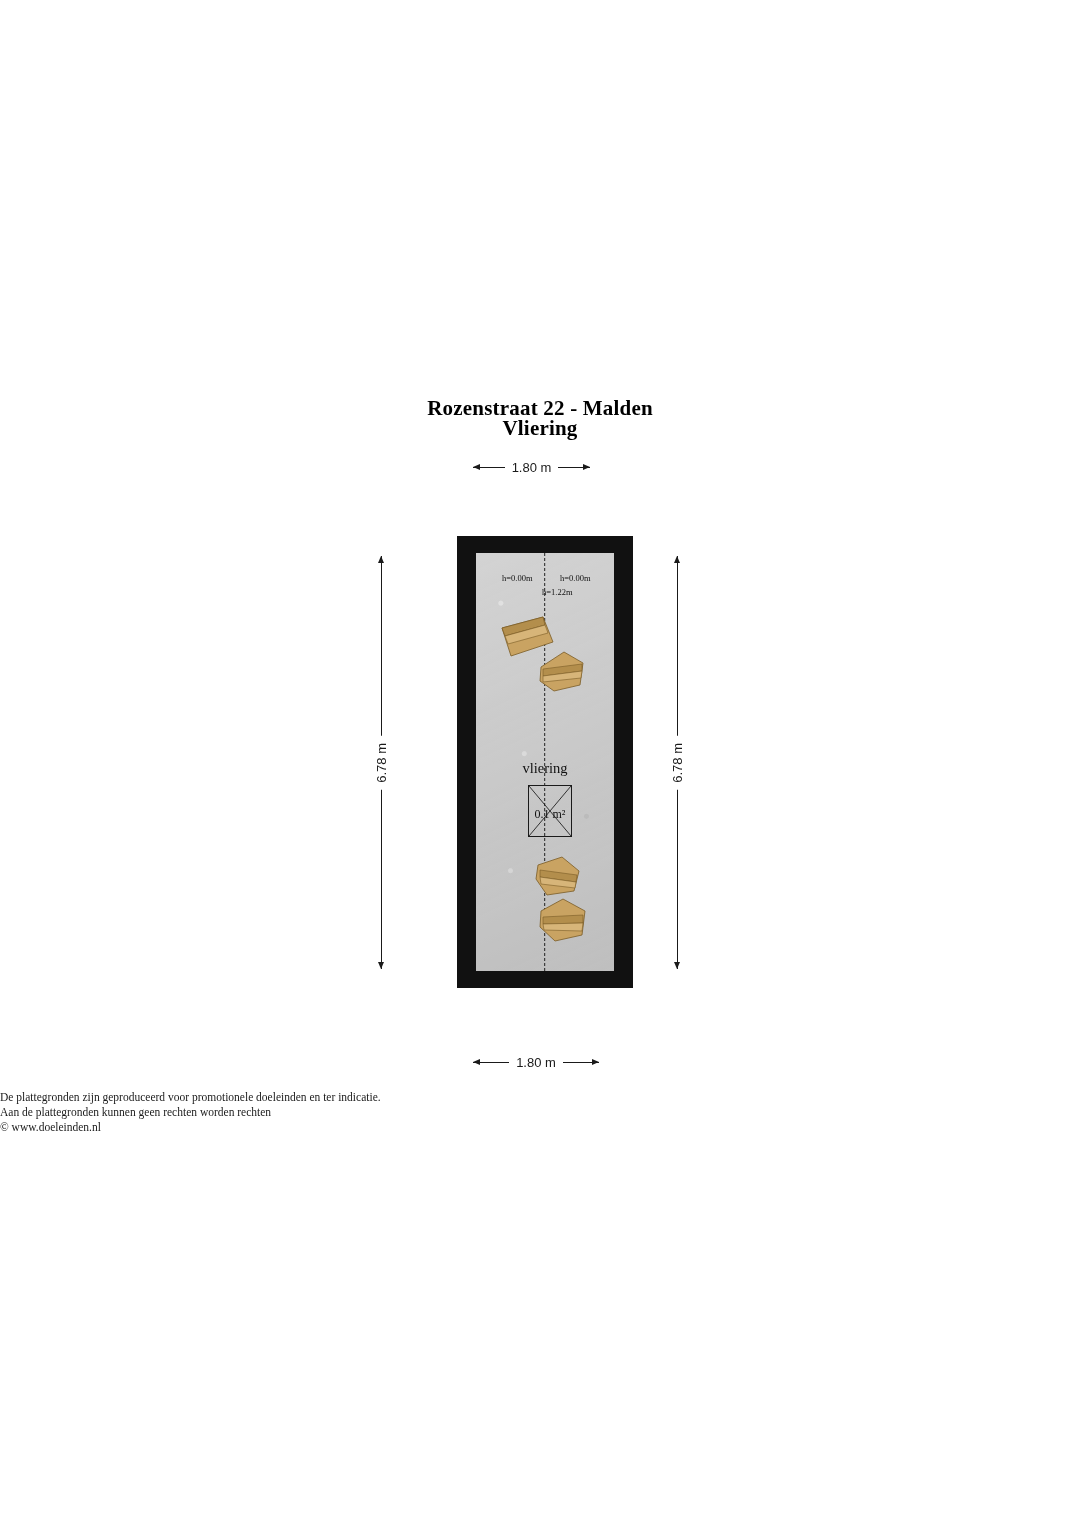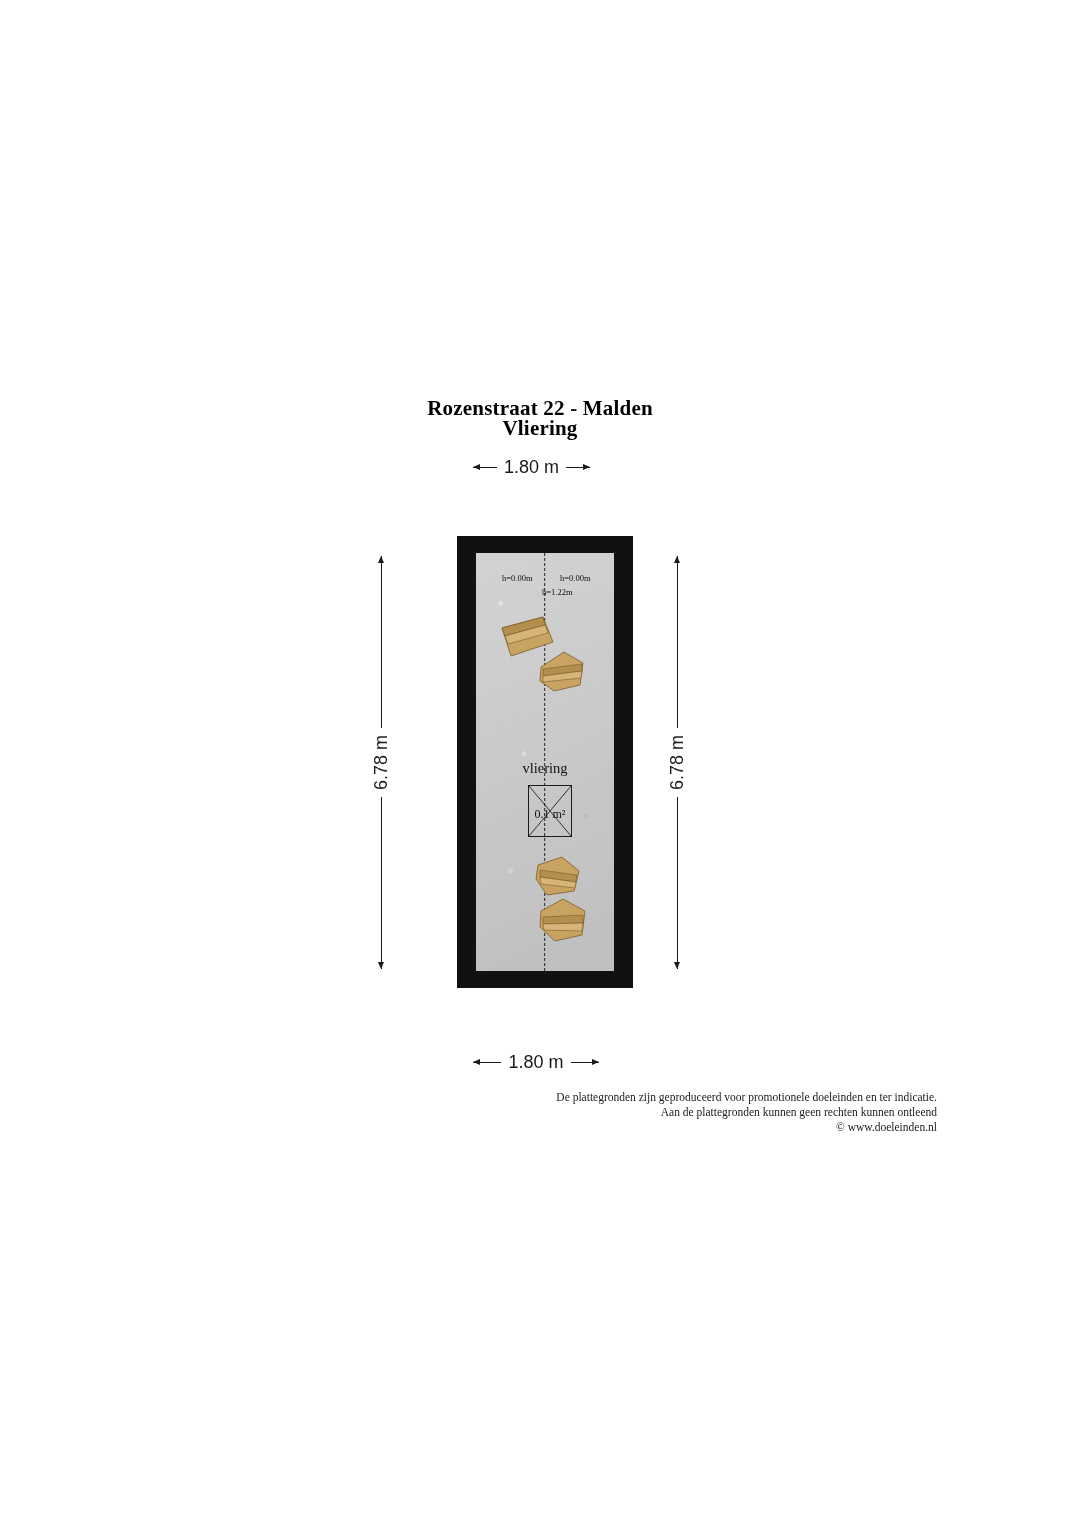--- a/index.html
+++ b/index.html
@@ -28,21 +28,21 @@
   .title-line {
     font-family: "Liberation Serif", serif;
     font-weight: bold;
     font-size: 21px;
     letter-spacing: 0.2px;
   }
 
   
   .dim-label {
     font-family: "Liberation Sans", sans-serif;
-    font-size: 18px;
+    font-size: 13px;
     color: #1a1a1a;
     white-space: nowrap;
   }
 
   .dim-h {
     position: absolute;
     height: 14px;
     display: flex;
     align-items: center;
     justify-content: center;
@@ -212,21 +212,21 @@
   
   .dormer { position: absolute; }
   .dormer svg { display: block; }
 
   
   .footer {
     position: absolute;
     top: 1090px;
     left: 0;
     width: 937px;
-    text-align: right;
+    text-align: left;
     line-height: 15px;
   }
   .footer-line {
     font-family: "Liberation Serif", serif;
     font-size: 11.5px;
     color: #1a1a1a;
   }
 </style>
 </head>
 <body>
@@ -317,15 +317,15 @@
 
 <div class="dim-h" style="left:473px; top:1055px; width:126px;">
   <div class="line"></div>
   <div class="cap-l"></div>
   <div class="cap-r"></div>
   <span class="dim-label">1.80 m</span>
 </div>
 
 <div class="footer">
   <div class="footer-line">De plattegronden zijn geproduceerd voor promotionele doeleinden en ter indicatie.</div>
-  <div class="footer-line">Aan de plattegronden kunnen geen rechten kunnen ontleend</div>
+  <div class="footer-line">Aan de plattegronden kunnen geen rechten worden rechten</div>
   <div class="footer-line">© www.doeleinden.nl</div>
 </div>
 
 </body></html>

